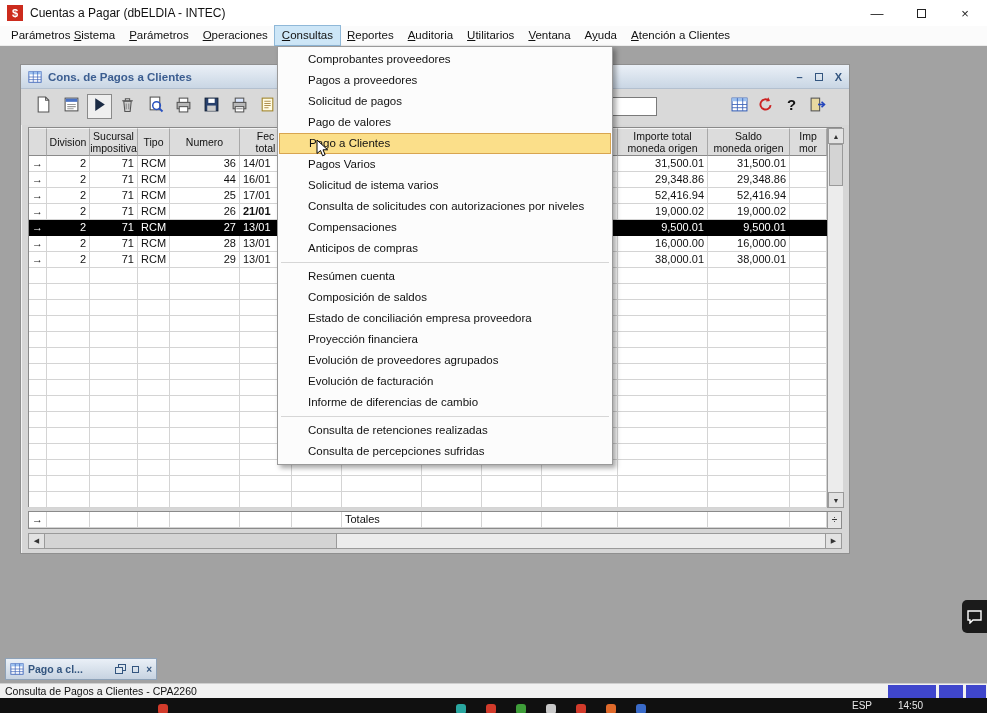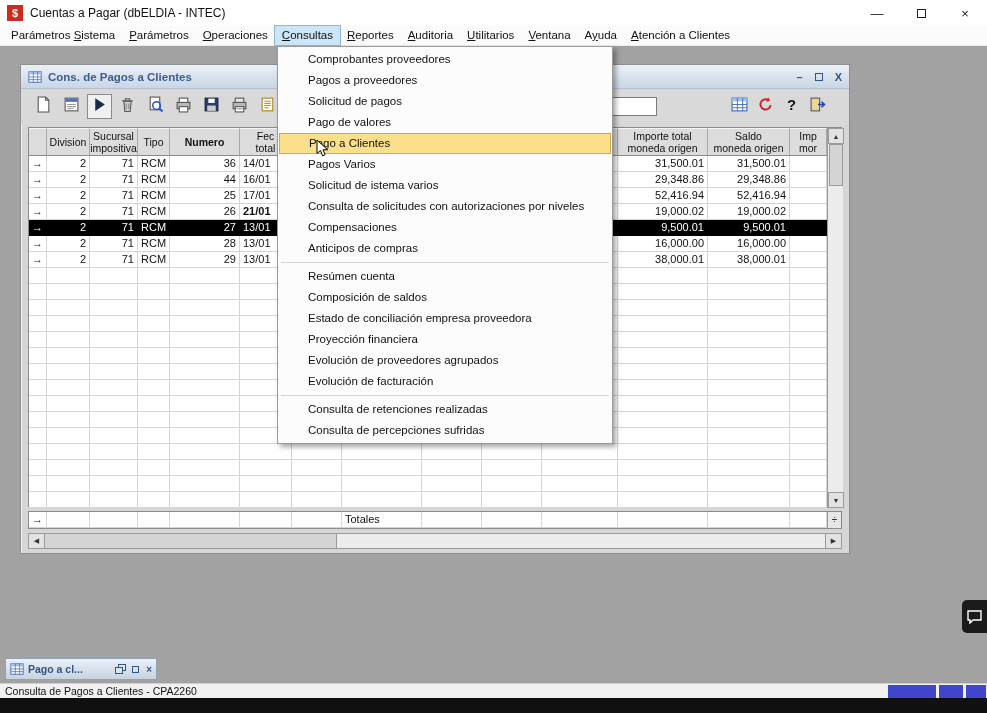--- a/index.html
+++ b/index.html
@@ -231,21 +231,21 @@
         </div>
 
       <div class="grid-zone">
         <div class="grid-area">
           <div class="grid-header">
               <div class="gh-cell marker"></div>
               <div class="gh-cell" style="width: 43px;">Division</div>
               <div class="gh-cell" style="width: 48px;">Sucursal
 impositiva</div>
               <div class="gh-cell" style="width: 32px;">Tipo</div>
-              <div class="gh-cell" style="width: 70px; font-weight: bold;">Numero</div>
+              <div class="gh-cell" style="width: 70px;">Numero</div>
               <div class="gh-cell" style="width: 52px;">Fec
 total</div>
               <div class="gh-cell" style="width: 50px;"></div>
               <div class="gh-cell" style="width: 80px;"></div>
               <div class="gh-cell" style="width: 60px;"></div>
               <div class="gh-cell" style="width: 60px;"></div>
               <div class="gh-cell" style="width: 76px;"></div>
               <div class="gh-cell" style="width: 90px;">Importe total
 moneda origen</div>
               <div class="gh-cell" style="width: 82px;">Saldo
@@ -653,20 +653,21 @@
         <div class="dd-item">Consulta de solicitudes con autorizaciones por niveles</div>
         <div class="dd-item">Compensaciones</div>
         <div class="dd-item">Anticipos de compras</div>
         <div class="dd-sep"></div>
         <div class="dd-item">Resúmen cuenta</div>
         <div class="dd-item">Composición de saldos</div>
         <div class="dd-item">Estado de conciliación empresa proveedora</div>
         <div class="dd-item">Proyección financiera</div>
         <div class="dd-item">Evolución de proveedores agrupados</div>
         <div class="dd-item">Evolución de facturación</div>
+        <div class="dd-item">Informe de diferencias de cambio</div>
         <div class="dd-sep"></div>
         <div class="dd-item">Consulta de retenciones realizadas</div>
         <div class="dd-item">Consulta de percepciones sufridas</div>
       </div>
 
     <div class="mini">
       <span class="icon-14">
           <svg viewBox="0 0 16 16">
             <rect x="1" y="2" width="14" height="12" fill="#fff" stroke="#3a62b8"></rect>
             <rect x="1" y="2" width="14" height="3" fill="#9cc0ee"></rect>
@@ -684,20 +685,32 @@
 
   <div class="statusbar">
     <span>Consulta de Pagos a Clientes - CPA2260</span>
     <span class="sb-segments">
       <span class="sb-seg" style="width:48px"></span>
       <span class="sb-seg" style="width:24px"></span>
       <span class="sb-seg" style="width:20px"></span>
     </span>
   </div>
 
+  <div class="taskbar">
+    <span class="tb-dot" style="left:158px;background:#d23b2b"></span>
+    <span class="tb-dot" style="left:456px;background:#2aa7a0"></span>
+    <span class="tb-dot" style="left:486px;background:#d23b2b"></span>
+    <span class="tb-dot" style="left:516px;background:#3f9e3a"></span>
+    <span class="tb-dot" style="left:546px;background:#c9c9c9"></span>
+    <span class="tb-dot" style="left:576px;background:#d23b2b"></span>
+    <span class="tb-dot" style="left:606px;background:#e06a2b"></span>
+    <span class="tb-dot" style="left:636px;background:#3a6bc9"></span>
+    <span class="tb-text" style="left:852px">ESP</span>
+    <span class="tb-text" style="left:898px">14:50</span>
+  </div>
 
   <div class="chat">
     <svg width="15" height="14" viewBox="0 0 15 14">
       <path d="M1 1 h13 v9 h-8 l-3 3 v-3 h-2 z" fill="none" stroke="#fff" stroke-width="1.4"></path>
     </svg>
   </div>
 
   <div class="cursor">
     <svg width="13" height="19" viewBox="0 0 13 19">
       <path d="M1 1 L1 14.5 L4.5 11.5 L6.6 16.8 L9.1 15.7 L7 10.8 L11.6 10.8 Z" fill="#fff" stroke="#000"></path>

